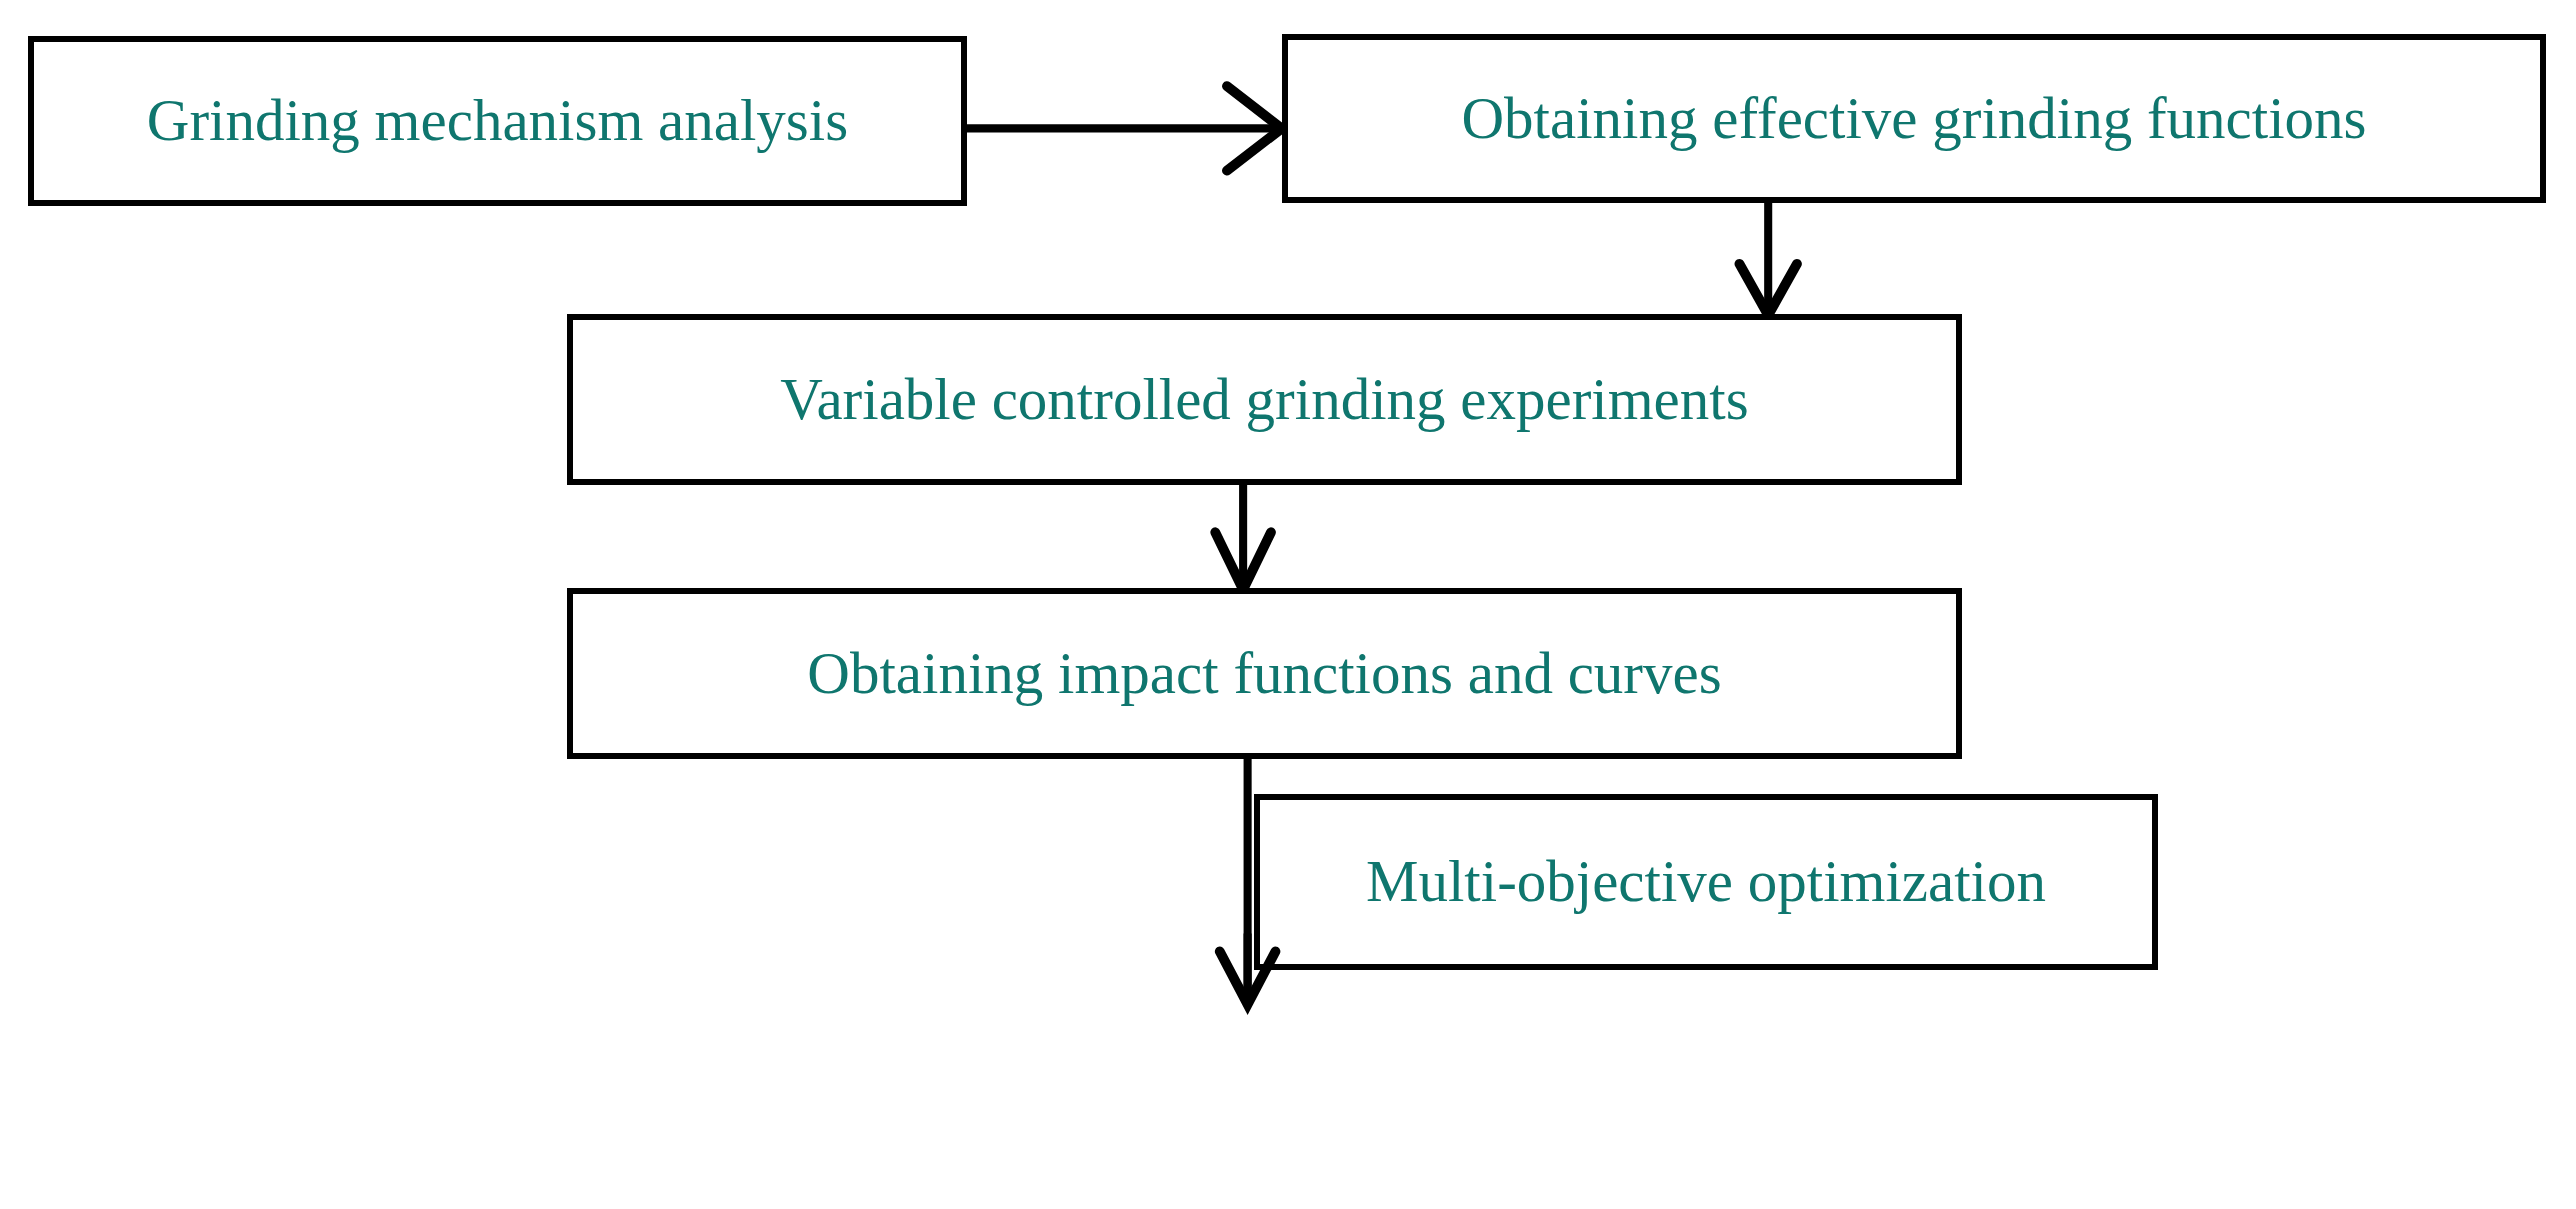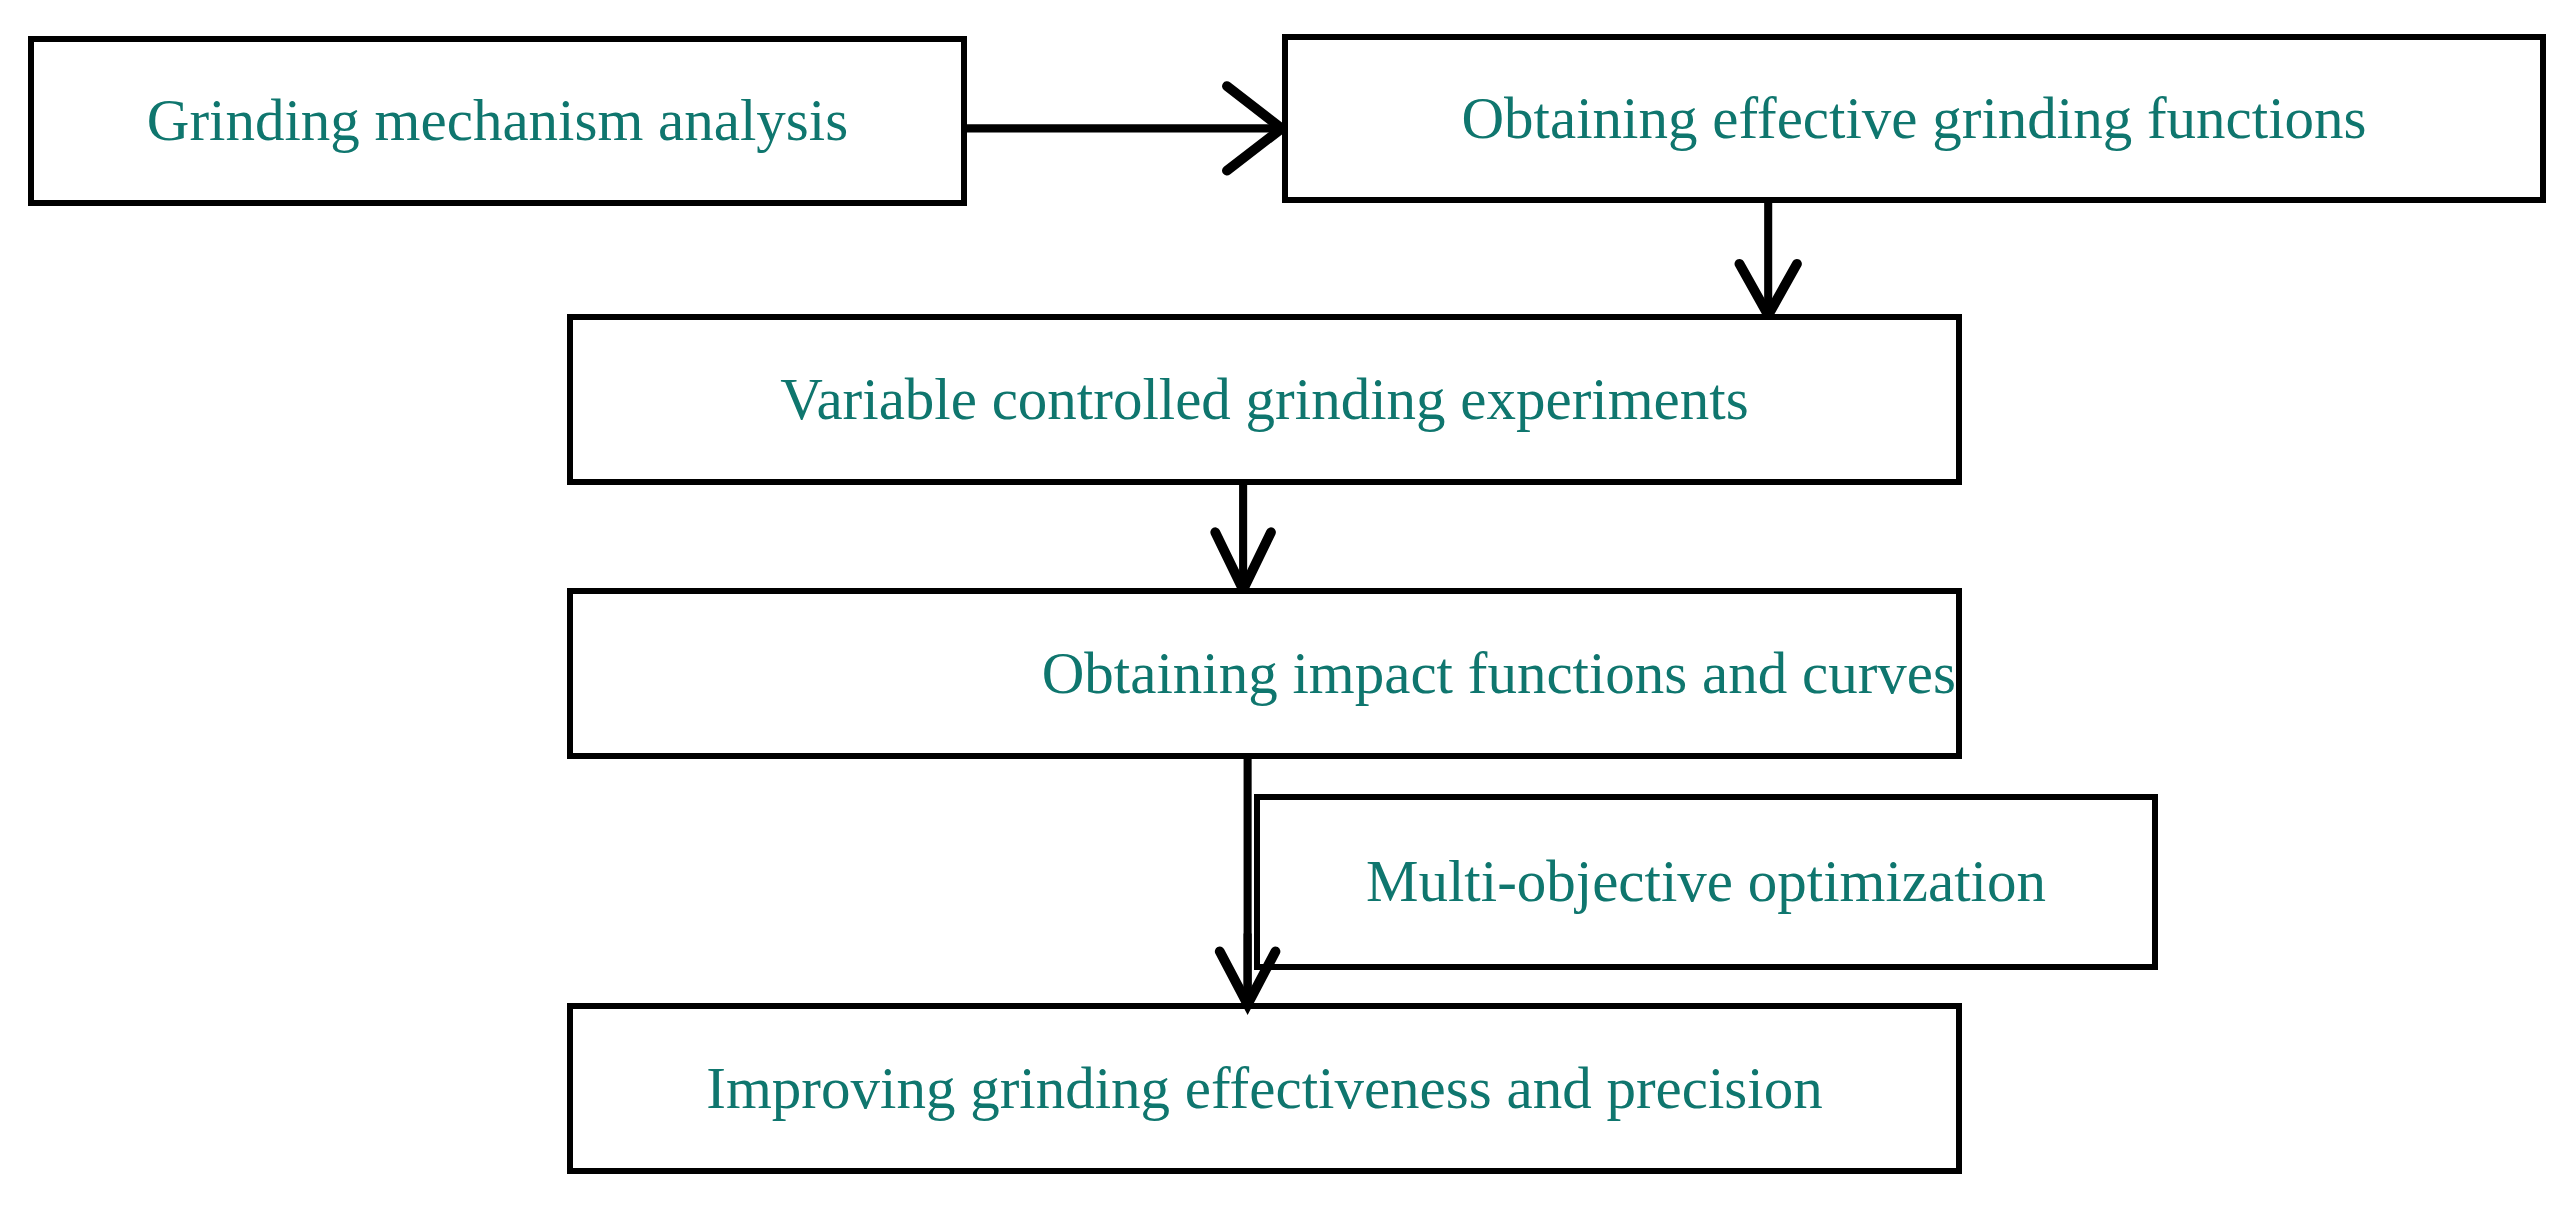--- a/index.html
+++ b/index.html
@@ -41,21 +41,21 @@
     line-height: 1.05;
     white-space: nowrap;
     color: #0f766e;
     letter-spacing: 0px;
     font-weight: 400;
   }
   
   #box-grinding-mechanism-analysis { left: 28px;   top: 36px;   width: 939px; height: 170px; }
   #box-obtaining-effective-parameters { left: 1282px; top: 34px;   width: 1264px; height: 169px; }
   #box-variable-controlled-experiments { left: 567px;  top: 314px;  width: 1395px; height: 171px; }
-  #box-obtaining-impact-functions { left: 567px;  top: 588px;  width: 1395px; height: 171px; justify-content: flex-end; }
+  #box-obtaining-impact-functions { left: 567px;  top: 588px;  width: 1395px; height: 171px; }
   #box-multi-objective-optimization { left: 1254px; top: 794px;  width: 904px; height: 176px; }
   #box-improving-effectiveness-precision { left: 567px;  top: 1003px; width: 1395px; height: 171px; }
 </style>
 </head>
 <body>
 
 <div id="canvas">
 
   <svg id="flow-svg" viewBox="0 0 2870 1348" xmlns="http://www.w3.org/2000/svg">
 
@@ -92,23 +92,20 @@
   </div>
 
   <div class="node-box" id="box-obtaining-impact-functions">
     <span class="node-label">Obtaining impact functions and curves</span>
   </div>
 
   <div class="node-box" id="box-multi-objective-optimization">
     <span class="node-label">Multi-objective optimization</span>
   </div>
 
-  <div class="node-box" id="box-improving-effectiveness-precision">
-    <span class="node-label">Improving grinding effectiveness and precision</span>
-  </div>
 
   <svg id="flow-svg-top" style="position:absolute;left:0;top:0;width:2576px;height:1210px;pointer-events:none;" viewBox="0 0 2870 1348" xmlns="http://www.w3.org/2000/svg">
     <polyline points="1359,1060 1390,1119 1421,1060" fill="none" stroke="#000000" stroke-width="11" stroke-linecap="round" stroke-linejoin="miter"></polyline>
     <line x1="1390" y1="1040" x2="1390" y2="1120" stroke="#000000" stroke-width="9"></line>
   </svg>
 
 </div>
 
 
 </body></html>

